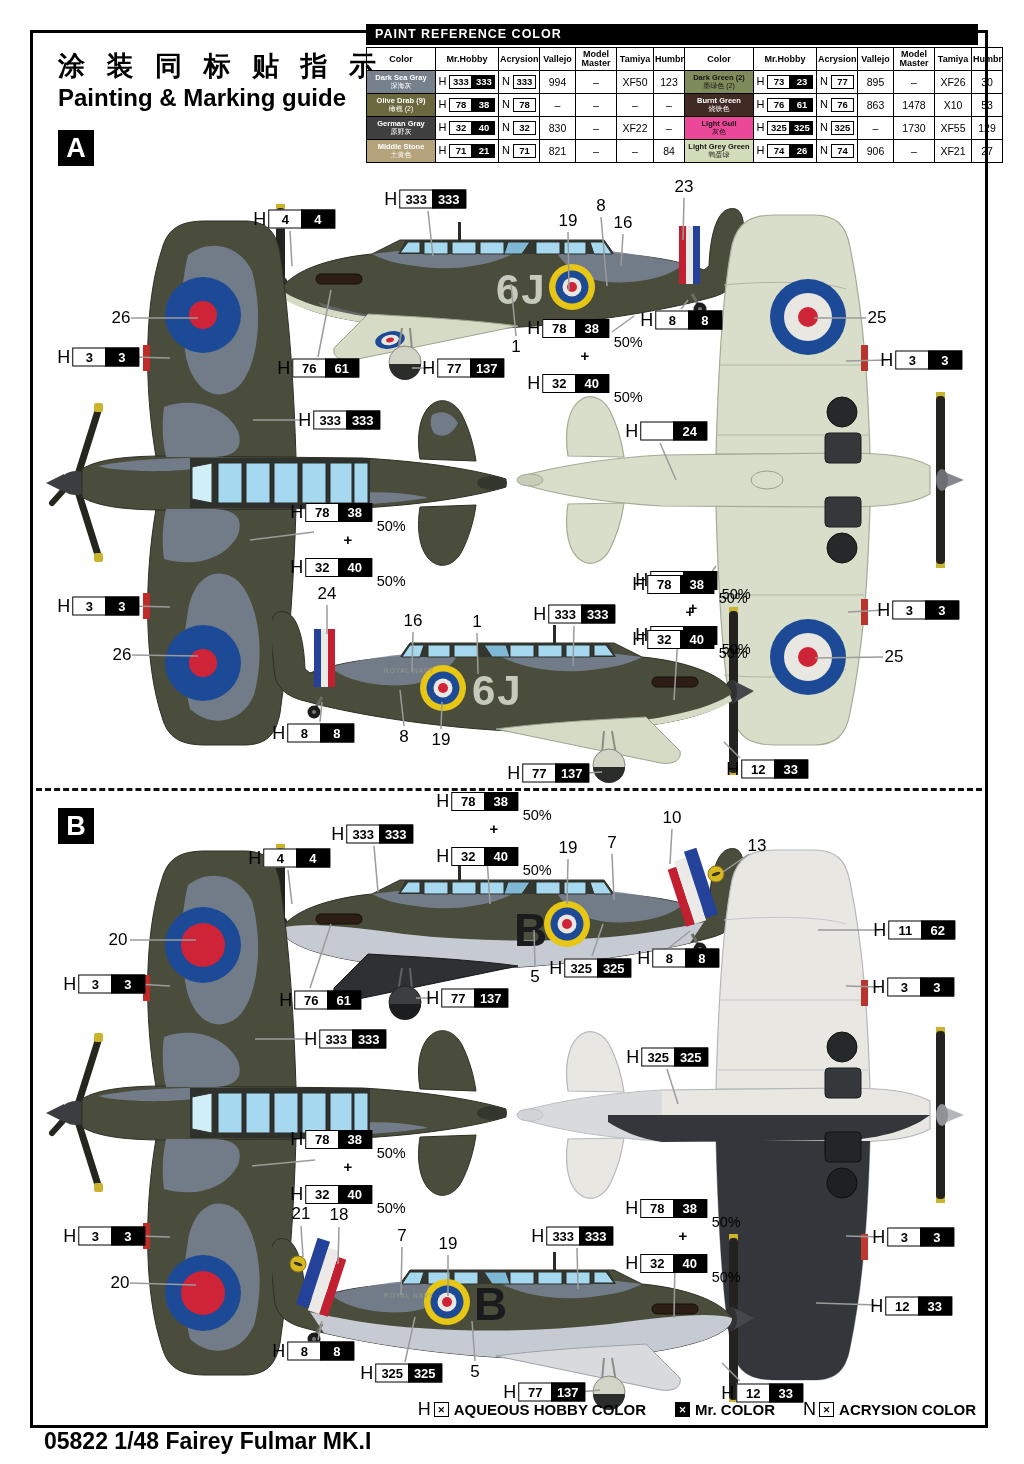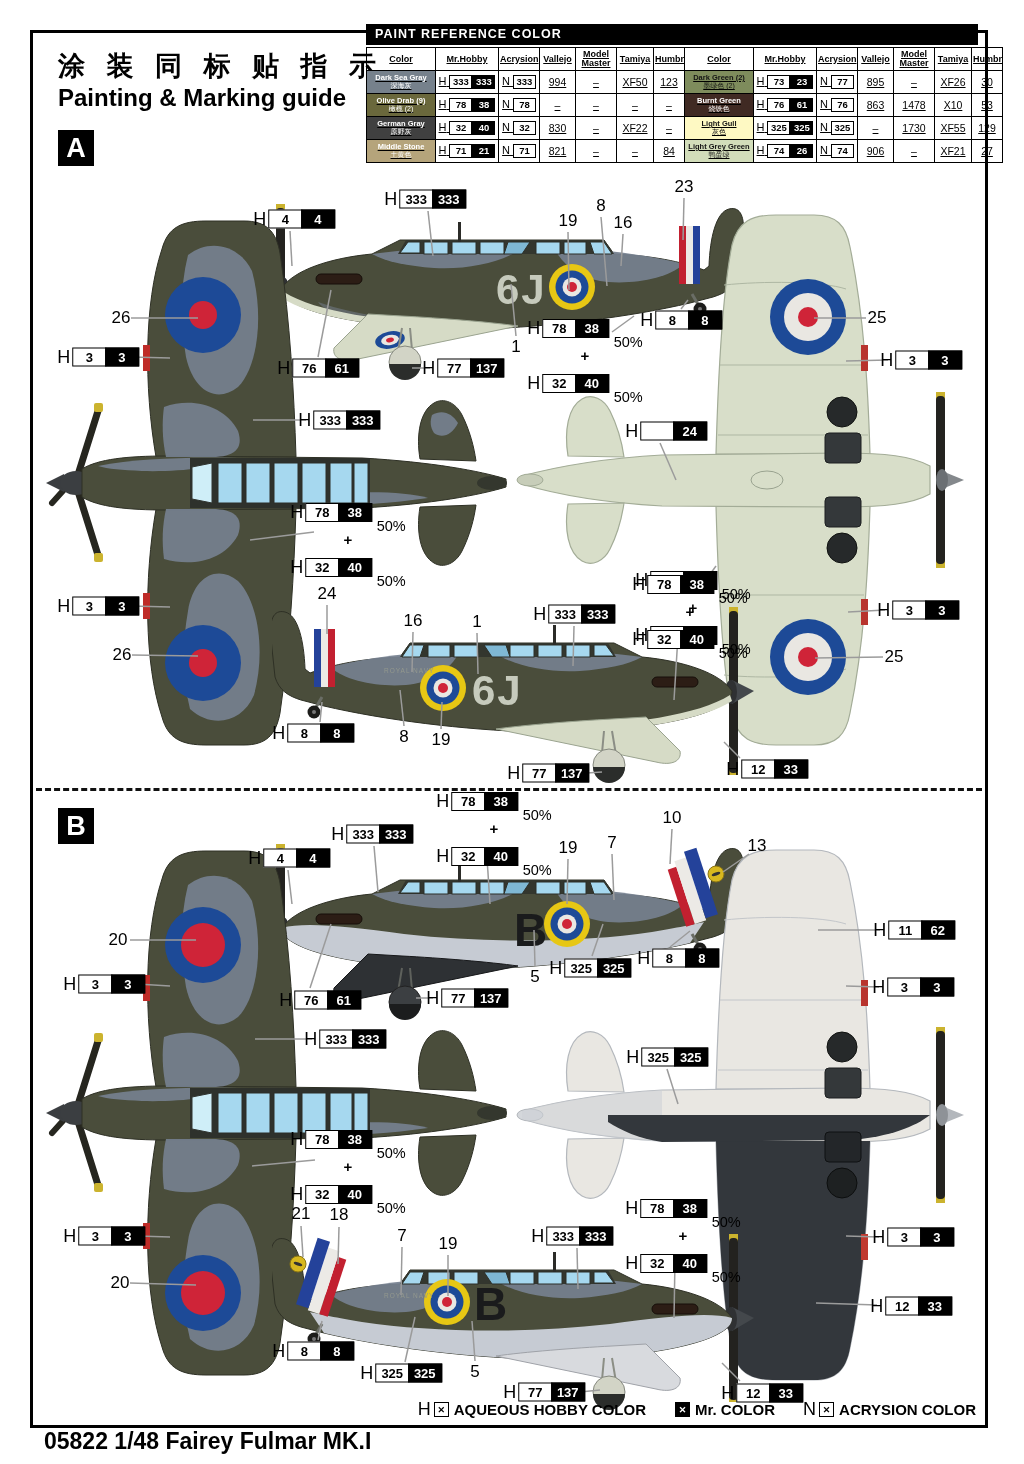--- a/index.html
+++ b/index.html
@@ -10,21 +10,21 @@
   .title-en{position:absolute;left:58px;top:84px;font-size:24px;font-weight:bold;}
   .badge{position:absolute;width:36px;height:36px;background:#000;color:#fff;display:flex;
          align-items:center;justify-content:center;font-size:27px;font-weight:bold;}
   .badge-a{left:58px;top:130px;}
   .badge-b{left:58px;top:808px;}
   .divider{position:absolute;left:36px;top:788px;width:946px;border-top:3px dashed #111;}
   
   .ptable{position:absolute;left:366px;top:24px;width:612px;font-size:11px;}
   .pt-title{background:#000;color:#fff;font-weight:bold;font-size:12.5px;letter-spacing:1px;
             padding:2px 8px 3px;border:1px solid #000;}
-  .ptable table{border-collapse:collapse;width:100%;table-layout:fixed;margin-top:2px;text-decoration:underline;}
+  .ptable table{border-collapse:collapse;width:100%;table-layout:fixed;margin-top:2px;}
   .ptable th,.ptable td{border:1px solid #000;text-align:center;padding:0 1px;height:22px;overflow:hidden;}
   .ptable th{font-size:9px;font-weight:bold;line-height:9px;}
   .ptable td{font-size:10.5px;}
   .ptable th:nth-child(1),.ptable th:nth-child(8){width:66px;}
   .ptable th:nth-child(2),.ptable th:nth-child(9){width:60px;}
   .ptable th:nth-child(3),.ptable th:nth-child(10){width:38px;text-align:center;}
   .ptable th:nth-child(4),.ptable th:nth-child(11){width:33px;}
   .ptable th:nth-child(5),.ptable th:nth-child(12){width:38px;}
   .ptable th:nth-child(6),.ptable th:nth-child(13){width:34px;}
   .ptable th:nth-child(7),.ptable th:nth-child(14){width:28px;}
@@ -155,21 +155,21 @@
             <td style="background: #404040; color: rgb(255, 255, 255);">
               <div class="sw-en">German Gray</div>
               <div class="sw-cn">原野灰</div>
             </td>
             <td><span class="thl">H</span> <span class="tbx">32</span><span class="tbx dark">40</span></td>
             <td><span class="thl">N</span> <span class="tbx">32</span></td>
             <td>830</td>
             <td>–</td>
             <td>XF22</td>
             <td>–</td>
-            <td style="background: #fef9c3; color: rgb(20, 20, 20);">
+            <td style="background: #ec4899; color: rgb(20, 20, 20);">
               <div class="sw-en">Light Gull</div>
               <div class="sw-cn">灰色</div>
             </td>
             <td><span class="thl">H</span> <span class="tbx">325</span><span class="tbx dark">325</span></td>
             <td><span class="thl">N</span> <span class="tbx">325</span></td>
             <td>–</td>
             <td>1730</td>
             <td>XF55</td>
             <td>129</td>
           </tr>

